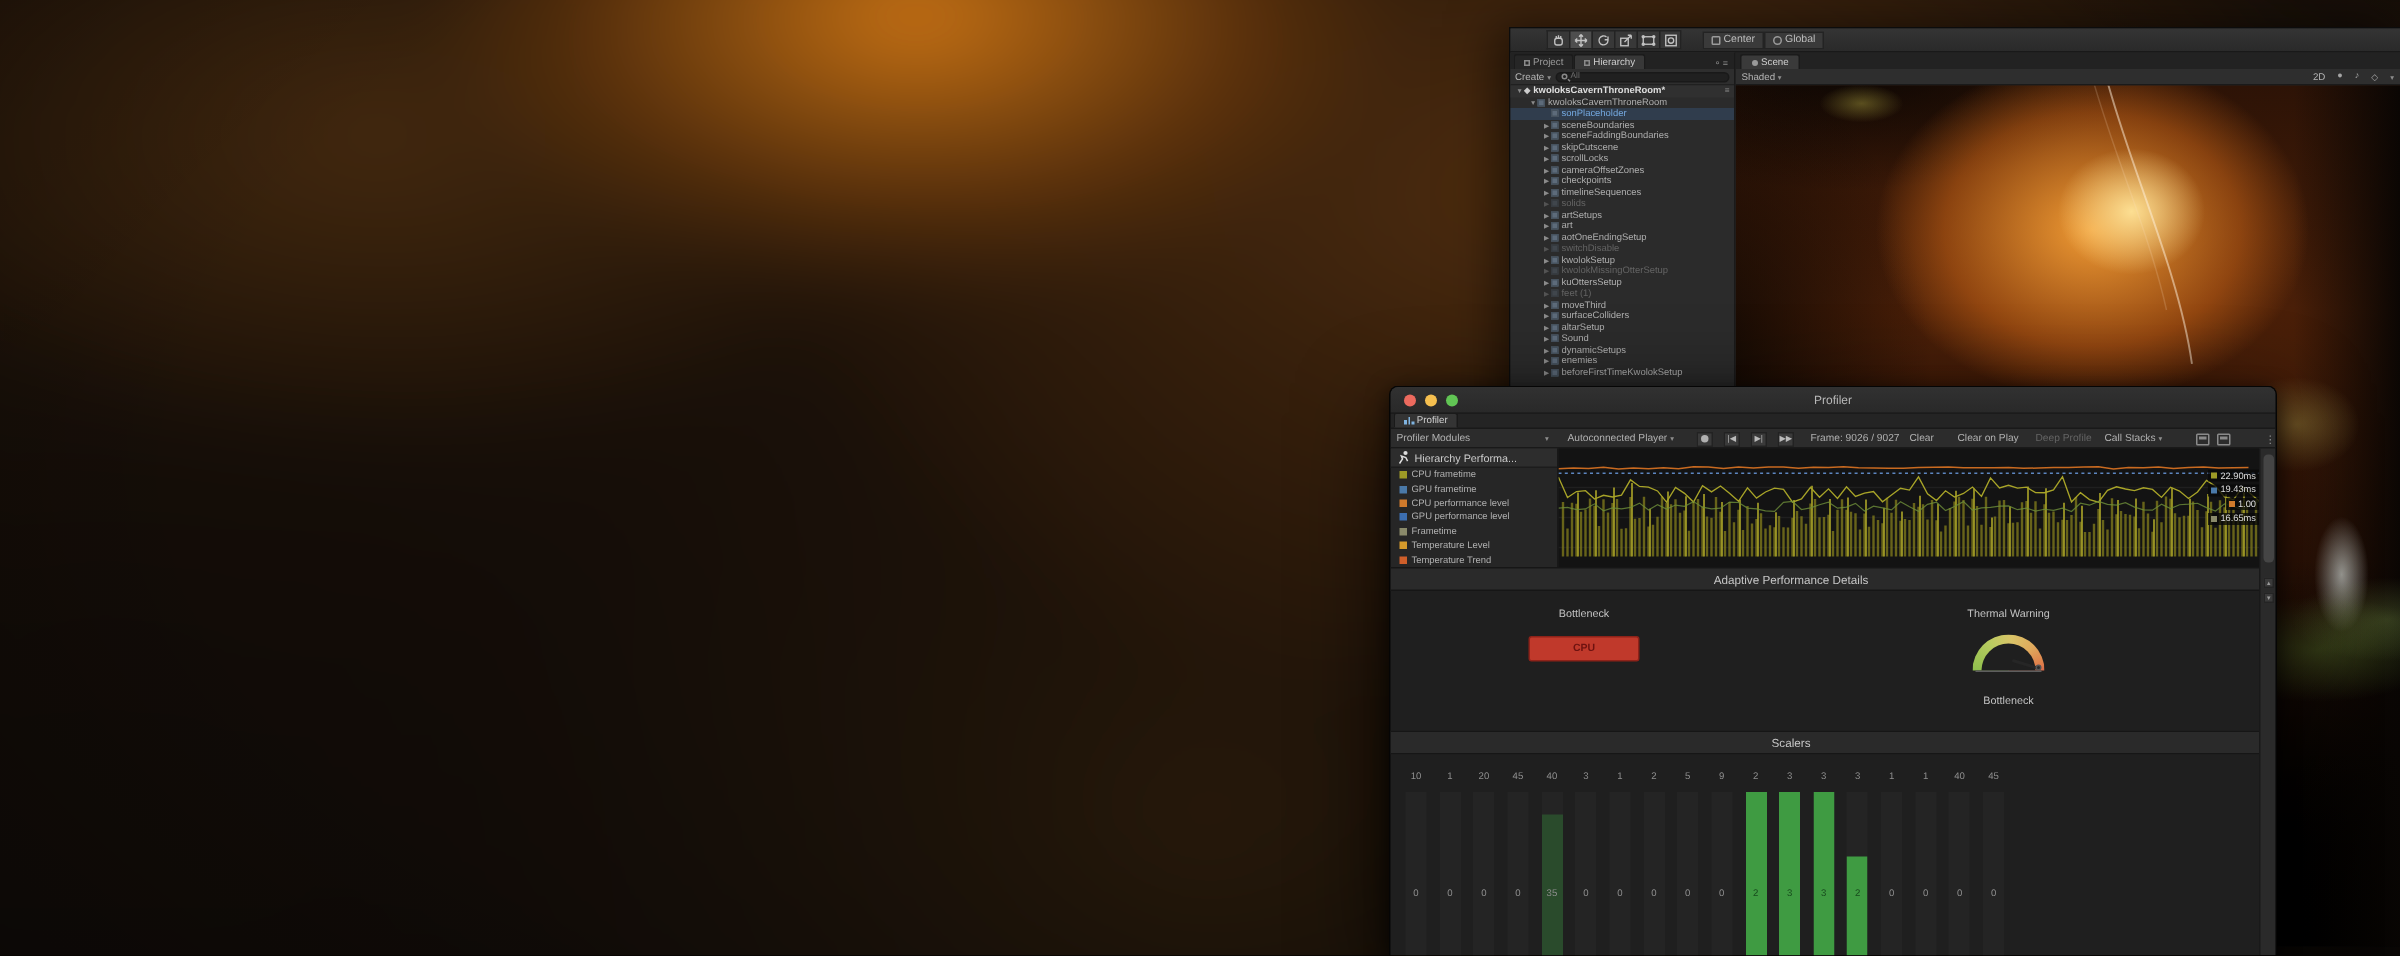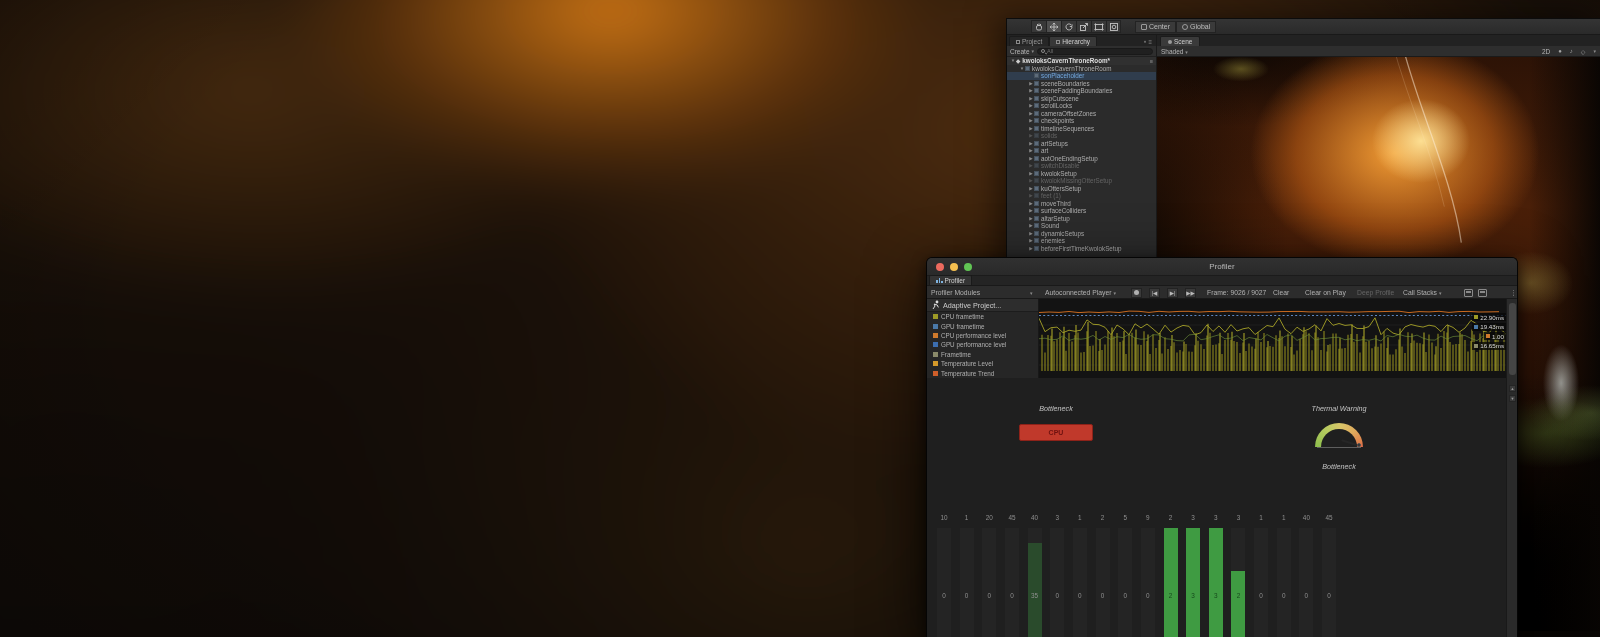--- a/index.html
+++ b/index.html
@@ -138,21 +138,21 @@
   .thumb{position:absolute;left:2px;top:4px;width:7px;height:72px;background:#454545;border-radius:3px;}
   .sarr{position:absolute;left:2px;width:7px;height:7px;background:#3a3a3a;border:1px solid #242424;
       color:#9a9a9a;font-size:4px;display:flex;align-items:center;justify-content:center;}
 
   
   .details{position:absolute;left:0;top:120px;right:11px;bottom:0;background:#1f1f1f;}
   .sechead{position:absolute;left:0;right:0;height:16px;background:#2a2a2a;
       border-top:1px solid #161616;border-bottom:1px solid #161616;}
   .sechead span{position:absolute;left:267px;top:3px;transform:translateX(-50%);
       font-size:7.8px;color:#c6c6c6;white-space:nowrap;}
-  .lbl{position:absolute;transform:translateX(-50%);font-size:7.2px;color:#c2c2c2;white-space:nowrap;font-style:italic;}
+  .lbl{position:absolute;transform:translateX(-50%);font-size:7.2px;color:#c2c2c2;white-space:nowrap;}
   .cpubtn{position:absolute;left:92px;top:166px;width:74px;height:17px;background:#c0392b;
       border:1px solid #8e2219;border-radius:2px;display:flex;align-items:center;justify-content:center;
       font-size:7px;color:#6e1210;font-weight:bold;}
   .gauge{position:absolute;left:388px;top:165px;width:48px;height:24px;overflow:hidden;}
   .gauge .arc{position:absolute;left:0;top:0;width:48px;height:48px;border-radius:50%;
       background:conic-gradient(from 270deg,#8fbf4d 0deg,#b8cb60 55deg,#d9c468 95deg,#e0aa5d 135deg,#df7f4b 168deg,#d7694a 180deg,rgba(0,0,0,0) 180deg);}
   .gauge .hole{position:absolute;left:6px;top:6px;width:36px;height:36px;border-radius:50%;background:#1f1f1f;}
   .gbase{position:absolute;left:390px;top:189px;width:44px;height:1px;background:#5e5e5e;}
   .gneedle{position:absolute;left:414px;top:184px;width:19px;height:2px;background:#262626;
       transform:rotate(17deg);border-radius:1px;}
@@ -471,21 +471,21 @@
       <span class="ti kebab" style="left:583px">⋮</span>
     </div>
 
     <div class="modulearea">
       <div class="modcol">
         <div class="modhead">
           <svg width="9" height="10">
             <circle cx="6" cy="2" r="1.4" fill="#ddd"></circle>
             <path d="M2 9 L4 6 L3.2 4 L6.2 5 L7.4 7.4" stroke="#ddd" fill="none" stroke-width="1"></path>
           </svg>
-          <span>Adaptive Project...</span>
+          <span>Hierarchy Performa...</span>
         </div>
         <div class="legend" id="legend">
             <div class="lrow">
               <span class="lchip" style="background:#9d9a26"></span>
               <span>CPU frametime</span>
             </div>
             <div class="lrow">
               <span class="lchip" style="background:#4a79a8"></span>
               <span>GPU frametime</span>
             </div>
@@ -544,31 +544,37 @@
           </div>
       </div>
     </div>
     <div class="modscroll">
       <div class="thumb"></div>
       <div class="sarr" style="top:86px">▲</div>
       <div class="sarr" style="top:96px">▼</div>
     </div>
 
     <div class="details">
+      <div class="sechead" style="top:0">
+        <span>Adaptive Performance Details</span>
+      </div>
       <div class="lbl" style="left:129px;top:26px">Bottleneck</div>
       <div class="cpubtn" style="top:46px">CPU</div>
       <div class="lbl" style="left:412px;top:26px">Thermal Warning</div>
       <div class="gauge" style="top:45px">
         <div class="arc"></div>
           <div class="hole"></div>
       </div>
       <div class="gbase" style="top:69px"></div>
       <div class="gneedle" style="top:64px"></div>
       <div class="gtip" style="top:65px"></div>
       <div class="lbl" style="left:412px;top:84px">Bottleneck</div>
+      <div class="sechead" style="top:109px">
+        <span>Scalers</span>
+      </div>
       <div class="scalersbody" style="top:135px" id="scalers">
           <div class="sc-col" style="left: 10px;">
             <div class="sc-max">10</div>
             <div class="sc-track">
               <div class="sc-cur none">0</div>
             </div>
           </div>
           <div class="sc-col" style="left: 32.65px;">
             <div class="sc-max">1</div>
             <div class="sc-track">

